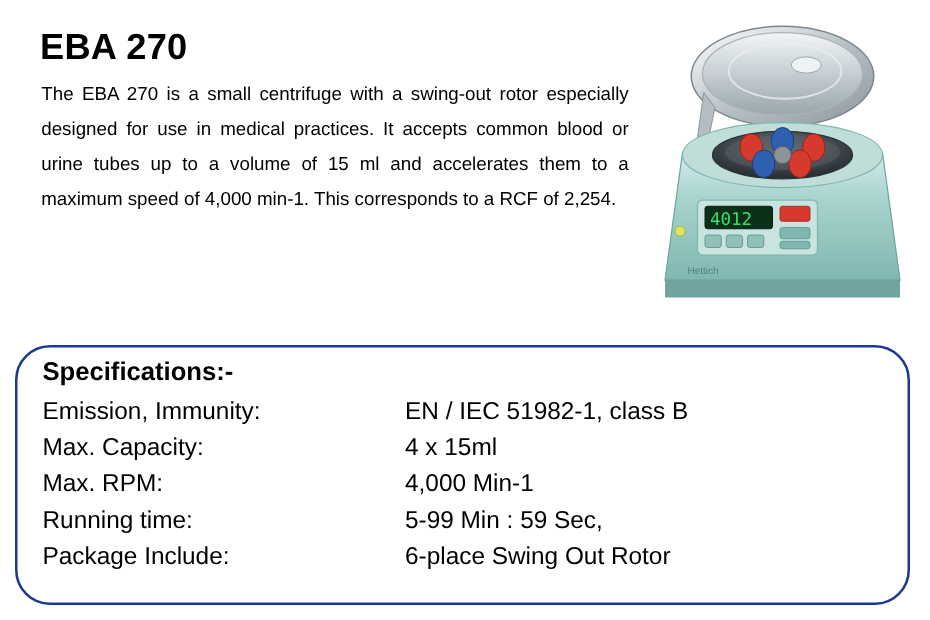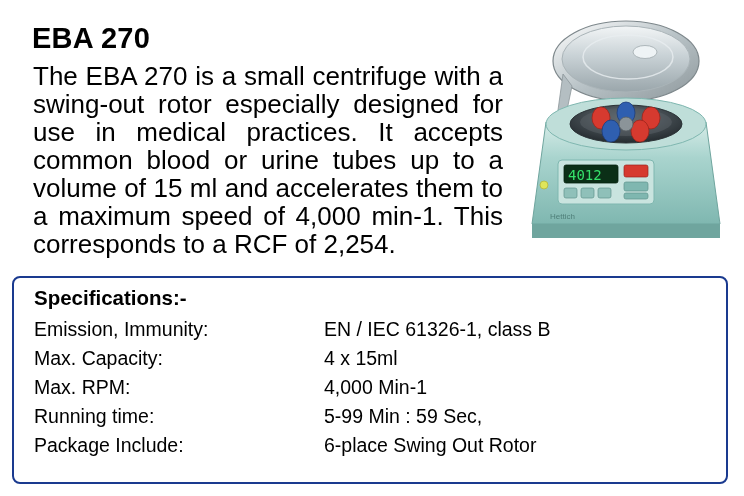--- a/index.html
+++ b/index.html
@@ -37,21 +37,21 @@
     font-weight: bold;
     color: #000000;
     letter-spacing: 0.2px;
     text-align: center;
   }
   .desc {
     position: absolute;
     left: 33px;
     top: 62px;
     width: 470px;
-    font-size: 26px;
+    font-size: 15px;
     line-height: 28px;
     color: #000000;
     text-align: justify;
     text-justify: inter-word;
   }
 
   
   .product {
     position: absolute;
     left: 506px;
@@ -62,21 +62,21 @@
   .prod-svg { display:block; }
 
   
   .spec-box {
     position: absolute;
     left: 12px;
     top: 276px;
     width: 716px;
     height: 208px;
     border: 2px solid #1a3a8f;
-    border-radius: 8px;
+    border-radius: 28px;
     box-sizing: border-box;
     background: #ffffff;
   }
   .spec-title {
     position: absolute;
     left: 20px;
     top: 8px;
     font-size: 20.5px;
     font-weight: bold;
     color: #000000;
@@ -181,21 +181,21 @@
       </svg>
     </div>
   </div>
 
   <div class="spec-box">
     <div class="spec-title">Specifications:-</div>
     <table class="spec-table">
       <tbody>
         <tr>
           <td class="label">Emission, Immunity:</td>
-          <td class="value">EN / IEC 61326-1, class B</td>
+          <td class="value">EN / IEC 51982-1, class B</td>
         </tr>
         <tr>
           <td class="label">Max. Capacity:</td>
           <td class="value">4 x 15ml</td>
         </tr>
         <tr>
           <td class="label">Max. RPM:</td>
           <td class="value">4,000 Min-1</td>
         </tr>
         <tr>

